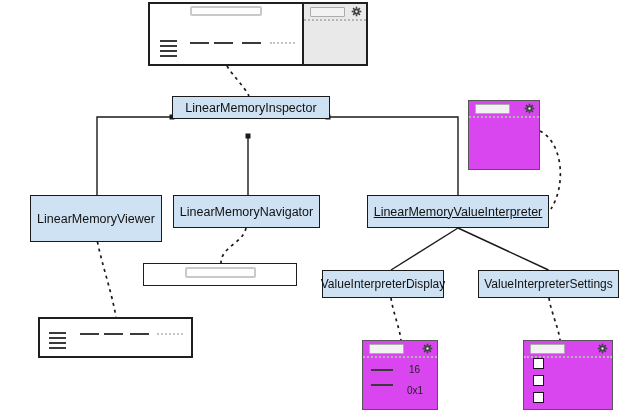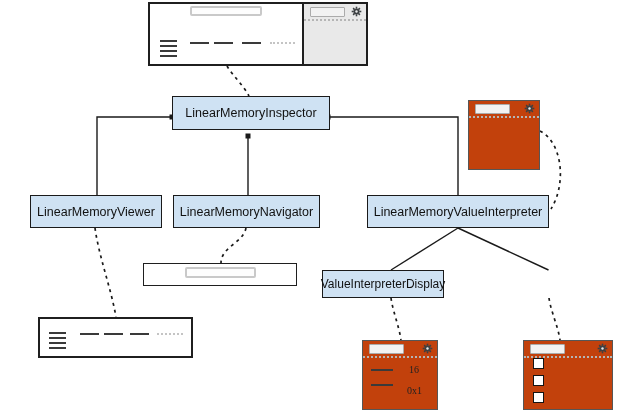--- a/index.html
+++ b/index.html
@@ -17,21 +17,21 @@
   .node{
     position:absolute;display:flex;align-items:center;justify-content:center;
     background:#cfe2f3;border:1px solid #1a1a1a;
     font-size:12.5px;color:#111;white-space:nowrap;box-sizing:border-box;
   }
 
   
   .whitebox{position:absolute;background:#ffffff;border:2px solid #1f1f1f;box-sizing:border-box;}
 
   
-  .window{position:absolute;background:#c2410c;border:1.6px solid #565656;box-sizing:border-box;font-family:Liberation Serif, serif;}
+  .window{position:absolute;background:#d946ef;border:1.6px solid #565656;box-sizing:border-box;}
   .topbar{position:relative;height:15px;border-bottom:2px dotted #b5b5b5;}
   .mini-input{position:absolute;left:6px;top:3px;width:33px;height:8px;background:#f2f2f2;border:1.5px solid #ababab;border-radius:1px;}
   .gear{position:absolute;right:4px;top:2px;width:11px;height:11px;}
 
   
   .hline{position:absolute;height:2px;background:#3a3a3a;}
   .dotline{position:absolute;height:0;border-top:2px dotted #c4c4c4;}
   .hamburger{position:absolute;}
   .hamburger .hl{width:17px;height:2px;background:#3a3a3a;margin-bottom:3px;}
   .checkbox{position:absolute;left:9px;width:11px;height:11px;background:#fff;border:1.6px solid #141414;box-sizing:border-box;}
@@ -112,34 +112,37 @@
             <line x1="16.2" y1="16.2" x2="19.4" y2="19.4"></line>
           <line x1="19.4" y1="4.6" x2="16.2" y2="7.8"></line>
             <line x1="7.8" y1="16.2" x2="4.6" y2="19.4"></line>
         </g>
         <circle cx="12" cy="12" r="6.5" fill="#3c4043"></circle>
         <circle cx="12" cy="12" r="2.6" fill="#e9e9e9"></circle>
       </svg>
     </div>
   </div>
 
-  <div class="node" style="left:172px;top:96px;width:158px;height:34px;">
+  <div class="node" style="left:172px;top:96px;width:158px;height:23px;">
     <span>LinearMemoryInspector</span>
   </div>
-  <div class="node" style="left:30px;top:195px;width:132px;height:33px;">
+  <div class="node" style="left:30px;top:195px;width:132px;height:47px;">
     <span>LinearMemoryViewer</span>
   </div>
   <div class="node" style="left:173px;top:195px;width:147px;height:33px;">
     <span>LinearMemoryNavigator</span>
   </div>
-  <div class="node" style="left:367px;top:195px;width:182px;height:33px;">
+  <div class="node" style="left:367px;top:195px;width:182px;height:33px;text-decoration:underline;">
     <span>LinearMemoryValueInterpreter</span>
   </div>
   <div class="node" style="left:322px;top:270px;width:122px;height:28px;font-size:12px;">
     <span>ValueInterpreterDisplay</span>
+  </div>
+  <div class="node" style="left:478px;top:270px;width:141px;height:28px;font-size:12px;">
+    <span>ValueInterpreterSettings</span>
   </div>
 
   <div class="whitebox" style="left:143px;top:263px;width:154px;height:23px;border-width:1.5px;">
     <div class="field" style="left:41px;top:3px;width:71px;height:11px;"></div>
   </div>
 
   <div class="whitebox" style="left:38px;top:317px;width:155px;height:41px;">
     <div class="hamburger" style="left:9px;top:13px;">
       <div class="hl"></div>
         <div class="hl"></div>

